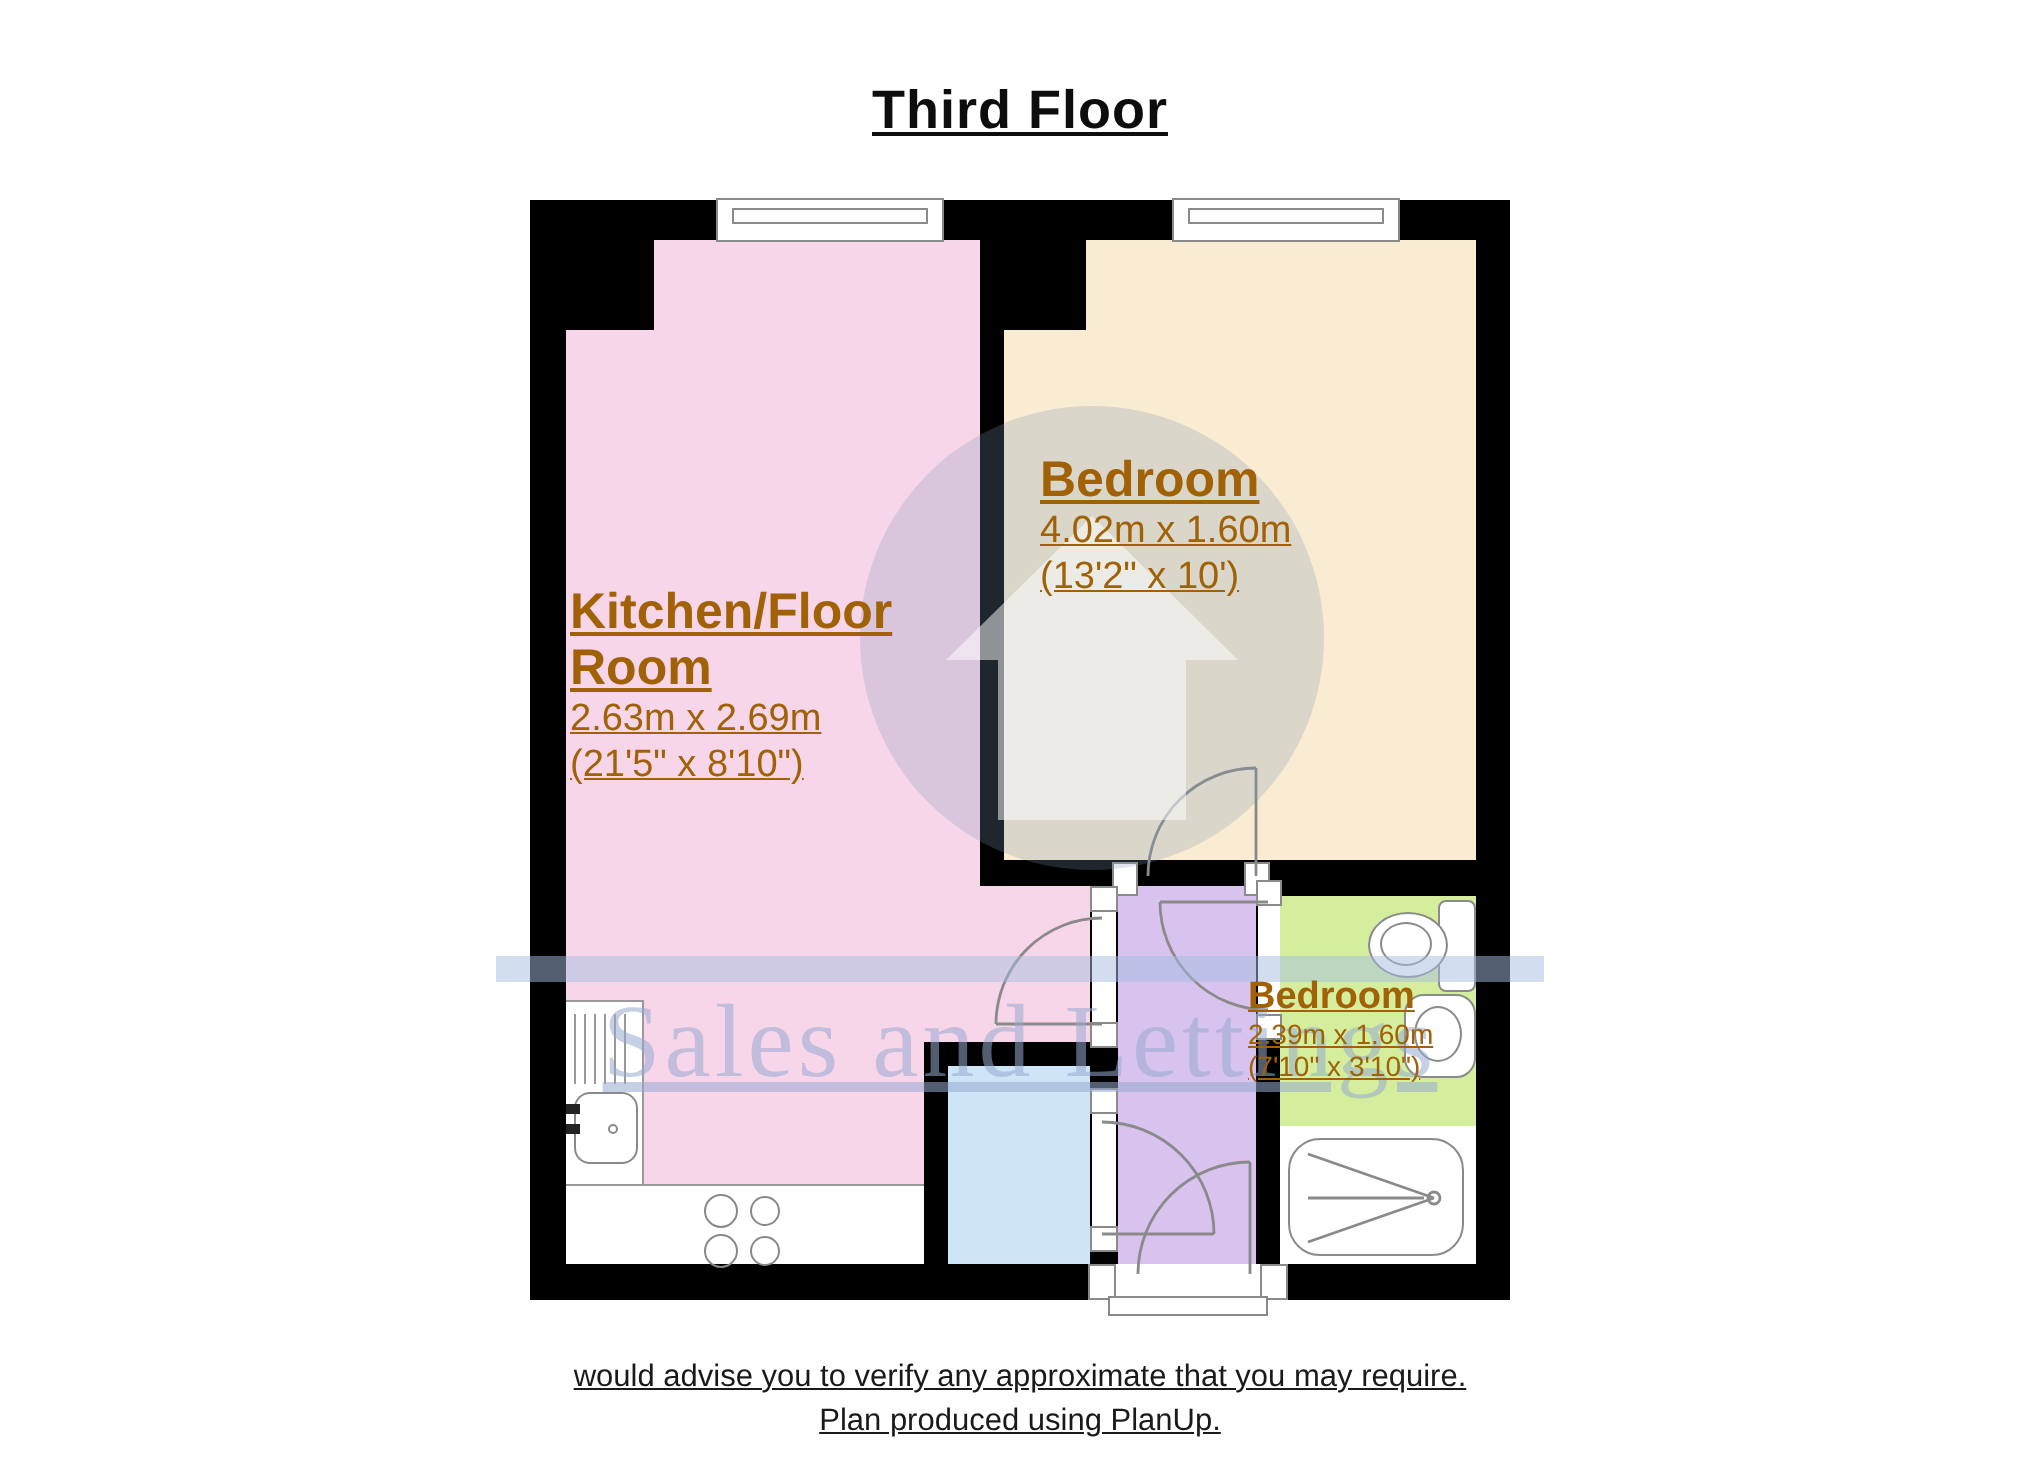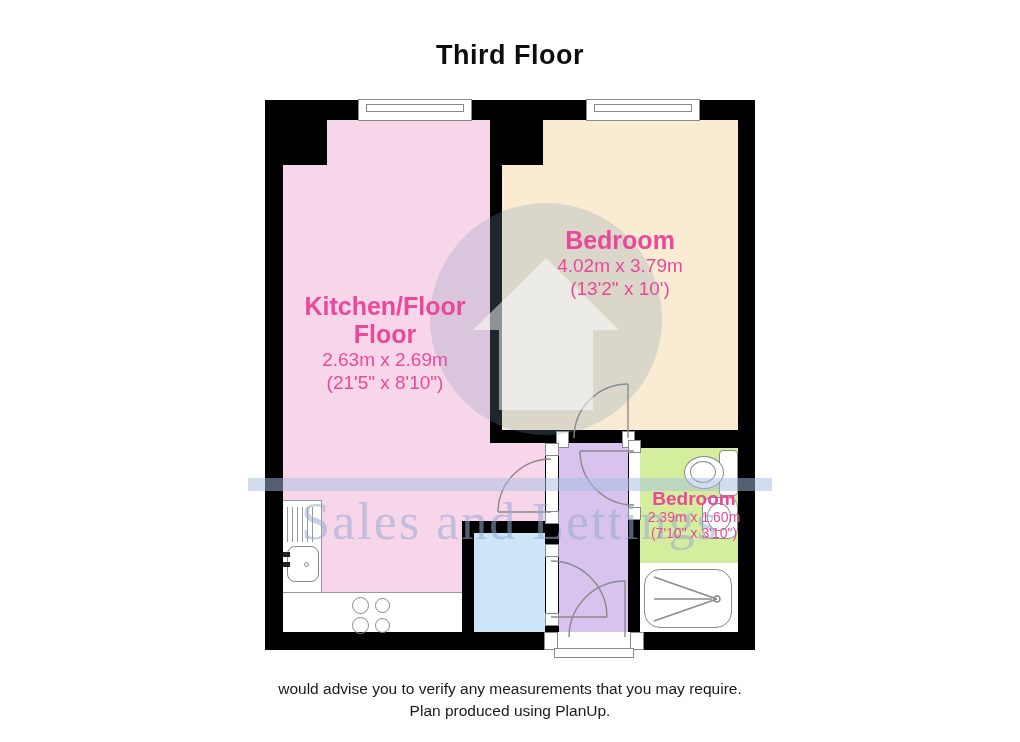--- a/index.html
+++ b/index.html
@@ -1,25 +1,25 @@
 <!DOCTYPE html>
 <html><head>
 <meta charset="utf-8">
 <style>
   html,body{margin:0;padding:0;background:#fff;}
   .canvas{position:relative;width:1020px;height:742px;background:#fff;overflow:hidden;
           font-family:"Liberation Sans",sans-serif;color:#1c1c1c;}
-  .abs{position:absolute;box-sizing:border-box;}
+  .abs{position:absolute;box-sizing:border-box;text-decoration:underline;}
   .wall{background:#000;}
   .white{background:#fff;}
   .jamb{background:#fff;border:1px solid #8a8a8a;}
   .fixture{background:#fff;border:1.4px solid #8a8a8a;}
   .title{left:265px;top:40px;width:490px;text-align:center;font-size:27px;font-weight:bold;
          letter-spacing:.5px;color:#0d0d0d;}
-  .room-label{text-align:center;color:#ec4899;z-index:50;}
+  .room-label{color:#a16207;z-index:50;}
   .room-label .nm{font-weight:bold;font-size:25px;line-height:28px;}
   .room-label .dm{font-size:19px;line-height:23px;}
   .bath-label .nm{font-size:19px;line-height:21px;}
   .bath-label .dm{font-size:14px;line-height:16px;}
   .footer{left:0;top:678px;width:1020px;text-align:center;font-size:15.5px;line-height:22px;color:#1a1a1a;}
   
   .wm-circle{left:430px;top:203px;width:232px;height:232px;border-radius:50%;
              background:rgba(125,150,180,0.25);z-index:40;}
   .wm-roof{left:473px;top:258px;width:0;height:0;border-left:73px solid transparent;
            border-right:73px solid transparent;border-bottom:72px solid rgba(255,255,255,0.5);z-index:41;}
@@ -118,33 +118,33 @@
   </svg>
 
   <div class="abs wm-circle"></div>
   <div class="abs wm-roof"></div>
   <div class="abs wm-body"></div>
   <div class="abs wm-underline"></div>
   <div class="abs wm-tagline">Sales and Lettings</div>
 
   <div class="abs room-label" style="left:285px;top:292px;width:200px;">
     <div class="nm">Kitchen/Floor</div>
-    <div class="nm">Floor</div>
+    <div class="nm">Room</div>
     <div class="dm">2.63m x 2.69m</div>
     <div class="dm">(21'5" x 8'10")</div>
   </div>
   <div class="abs room-label" style="left:520px;top:226px;width:200px;">
     <div class="nm">Bedroom</div>
-    <div class="dm">4.02m x 3.79m</div>
+    <div class="dm">4.02m x 1.60m</div>
     <div class="dm">(13'2" x 10')</div>
   </div>
   <div class="abs room-label bath-label" style="left:624px;top:488px;width:140px;">
     <div class="nm">Bedroom</div>
     <div class="dm">2.39m x 1.60m</div>
     <div class="dm">(7'10" x 3'10")</div>
   </div>
 
   <div class="abs footer">
-    <div>would advise you to verify any measurements that you may require.</div>
+    <div>would advise you to verify any approximate that you may require.</div>
     <div>Plan produced using PlanUp.</div>
   </div>
 
 </div>
 
 </body></html>

